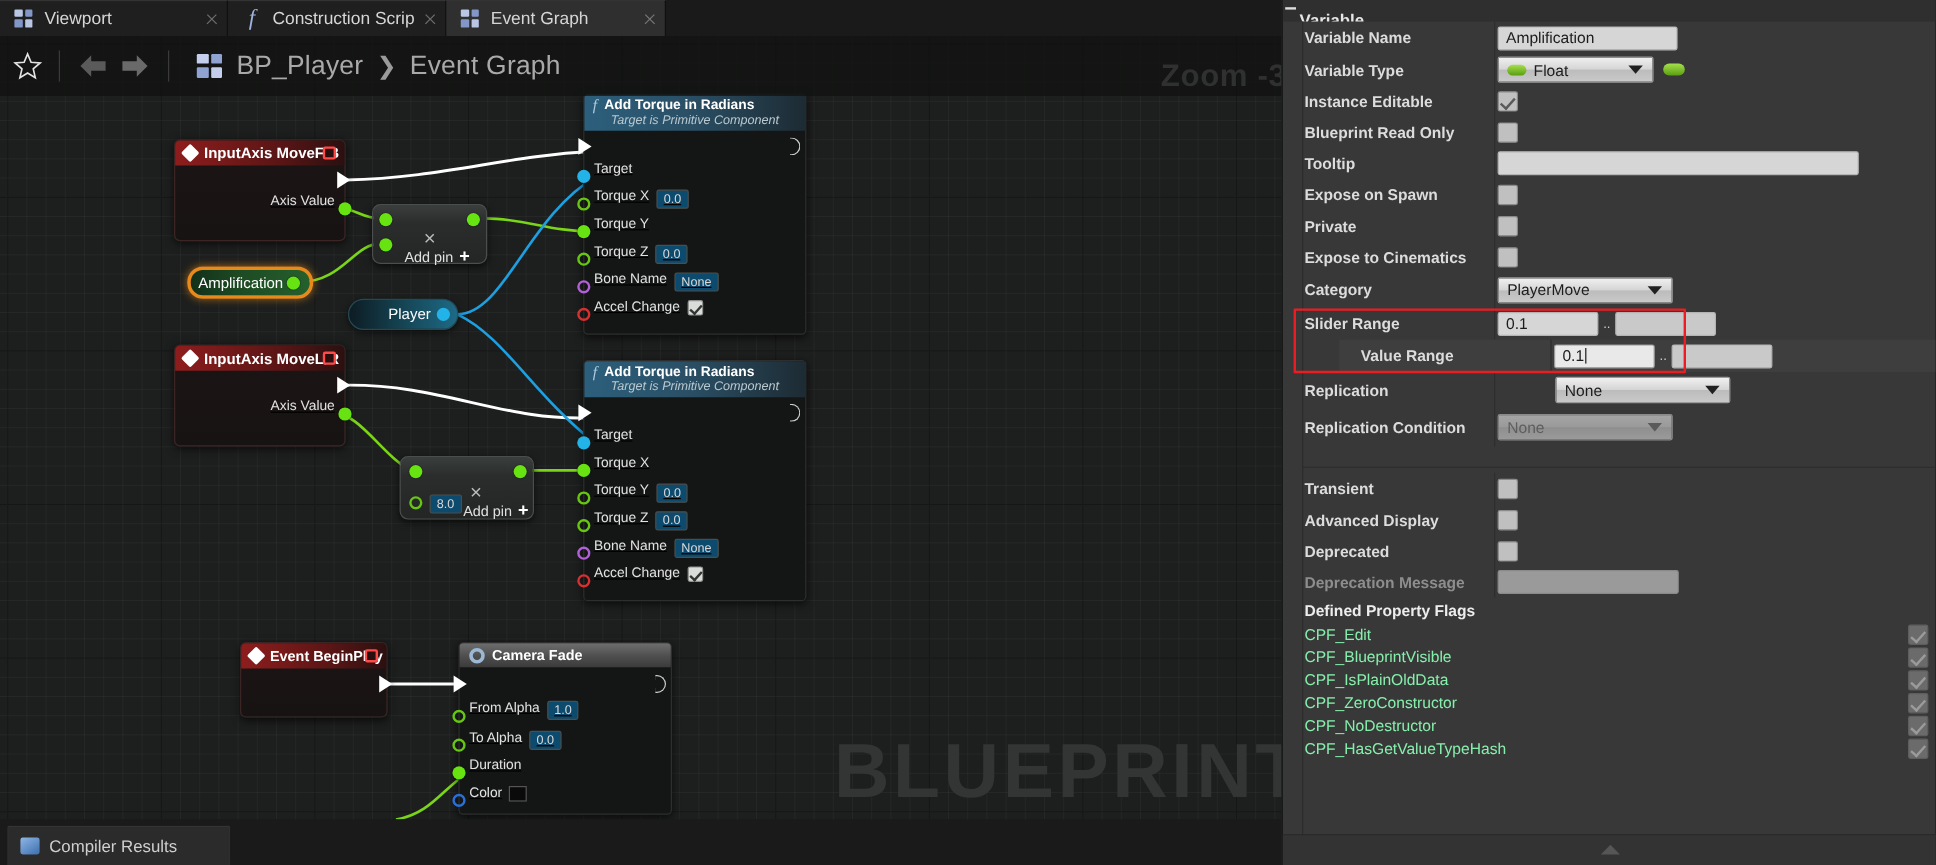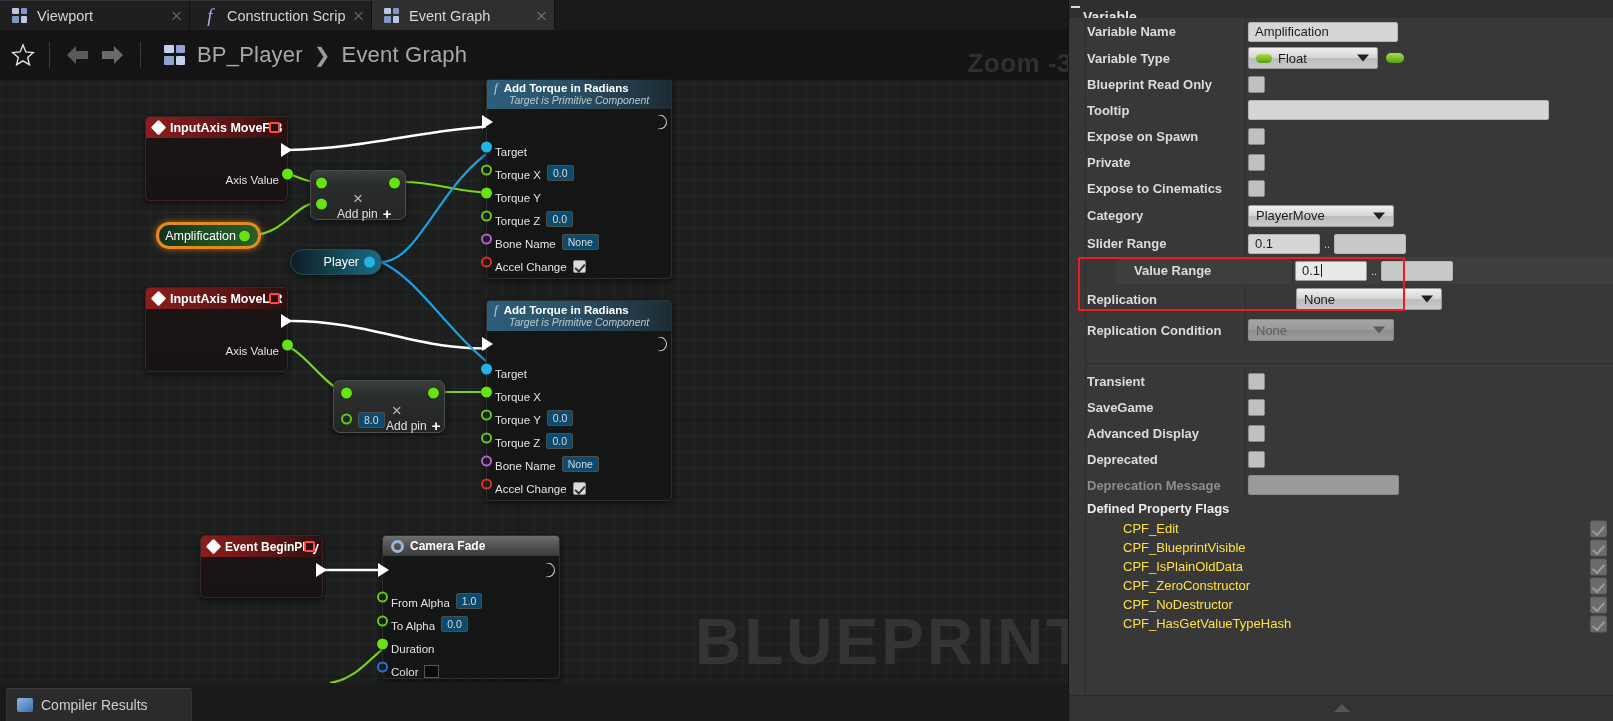--- a/index.html
+++ b/index.html
@@ -144,21 +144,21 @@
   
   .node-grey .nhead {
     height:20px; display:flex; align-items:center; gap:6px; padding:0 8px;
     background: linear-gradient(to bottom,#6e6e6e 0%,#4e4e4e 55%,#3b3b3b 100%);
     border-radius:3px 3px 0 0;
   }
   .node-grey { background:#141615; border:1px solid #2c2f2e; border-radius:4px;}
   .node-grey .ntitle{ font-size:12px;color:#fff;font-weight:bold; }
 
   
-  .nrow { height:23px; display:flex; align-items:flex-end; position:relative; padding:0 8px; }
+  .nrow { height:23px; display:flex; align-items:flex-start; position:relative; padding:0 8px;text-decoration:underline; }
   .nrow.right { justify-content:flex-end; }
   .plabel { font-size:11.5px; color:#e2e2e2; white-space:nowrap; }
   .pval {
     font-size:10.5px; color:#d8d8d8; background:#0c4a6e; border:1px solid #4a4f4c;
     border-radius:2px; padding:0px 5px; margin-left:6px; line-height:14px;
   }
   .swatch{ width:15px;height:13px;background:#0a0a0a;border:1px solid #555; margin-left:6px;}
   .chk-node { width:13px;height:13px; background:#d9dcd9;border:1px solid #8e918e;border-radius:2px;
               margin-left:6px; position:relative;}
   .chk-node:after{ content:""; position:absolute; left:3px; top:1px; width:4px;height:8px;
@@ -236,21 +236,21 @@
   .plabel2.bold { font-weight:bold; color:#ededed; }
   .vdiv { position:absolute; left:176px; top:0; width:1px; height:100%; background:#2e2e2e; }
   .pfield { position:relative; z-index:1; }
 
   .txtbox {
     background:#d6d6d6; border:1px solid #b4b4b4; border-radius:2px; height:20px;
     display:flex; align-items:center; padding:0 6px; font-size:13px; color:#1c1c1c;
   }
   .txtbox.wide { width:301px; }
   .txtbox.name { width:150px; }
-  .txtbox.num  { width:72px; }
+  .txtbox.num  { width:84px; }
   .txtbox.empty{ background:#c9c9c9; }
   .txtbox.focus{ background:#e9e9e9; border:1px solid #9a9a9a; }
   .txtbox.gray { background:#9a9a9a; border:1px solid #8a8a8a; width:151px; }
   .caret { width:1px; height:13px; background:#1c1c1c; margin-left:1px; }
 
   .combo {
     position:relative; height:22px; border:1px solid #9a9a9a; border-radius:2px;
     background: linear-gradient(to bottom,#f0f0f0 0%,#d5d5d5 48%,#bcbcbc 52%,#c9c9c9 100%);
     display:flex; align-items:center; padding:0 26px 0 7px; font-size:13px; color:#1d1d1d;
   }
@@ -273,21 +273,21 @@
                    width:18px;height:10px; }
 
   .cbx { width:17px;height:17px; background:#c0c0c0; border:1px solid #8a8a8a;
          border-radius:2px; position:relative; }
   .cbx.on:after{ content:""; position:absolute; left:4px; top:2px; width:5px;height:10px;
     border:solid #5a5a5a; border-width:0 2.4px 2.4px 0; transform:rotate(42deg); }
   .cbx.flag { background:#6b6b6b; border:1px solid #5e5e5e; }
   .cbx.flag:after{ border-color:#9b9b9b; }
 
   .flagrow { display:flex; align-items:center; height:19px; padding-left:18px; position:relative; }
-  .flagrow .fl { font-size:13px; color:#fde047;margin-left:36px; }
+  .flagrow .fl { font-size:13px; color:#86efac; }
   .flagrow .fcb { position:absolute; right:6px; top:50%; transform:translateY(-50%); }
 
   .grp-divider { height:1px; background:#2e2e2e; margin:4px 0 4px 16px; }
   .grp-space { height:13px; }
 
   .highlight-box {
     position:absolute; left:1078px; top:257px; width:327px; height:54px;
     border:2px solid #ee1c22; border-radius:1px; pointer-events:none; z-index:5;
   }
   .panel-bottom {
@@ -633,20 +633,25 @@
       <span class="pfield" style="position:relative;">
         <span class="combo w-type">
           <span class="typechip"></span>
           <span>Float</span>
           <span class="carr"></span>
         </span>
         <span class="typechip side"></span>
       </span>
     </div>
 
+    <div class="prow">
+      <span class="plabel2">Instance Editable</span>
+      <span class="vdiv"></span>
+      <span class="cbx on"></span>
+    </div>
 
     <div class="prow">
       <span class="plabel2">Blueprint Read Only</span>
       <span class="vdiv"></span>
       <span class="cbx"></span>
     </div>
 
     <div class="prow">
       <span class="plabel2">Tooltip</span>
       <span class="vdiv"></span>
@@ -720,25 +725,20 @@
     <div class="grp-space"></div>
     <div class="grp-divider"></div>
 
 
     <div class="prow">
       <span class="plabel2">Transient</span>
       <span class="vdiv"></span>
       <span class="cbx"></span>
     </div>
 
-    <div class="prow">
-      <span class="plabel2">SaveGame</span>
-      <span class="vdiv"></span>
-      <span class="cbx"></span>
-    </div>
 
     <div class="prow">
       <span class="plabel2">Advanced Display</span>
       <span class="vdiv"></span>
       <span class="cbx"></span>
     </div>
 
     <div class="prow">
       <span class="plabel2">Deprecated</span>
       <span class="vdiv"></span>

